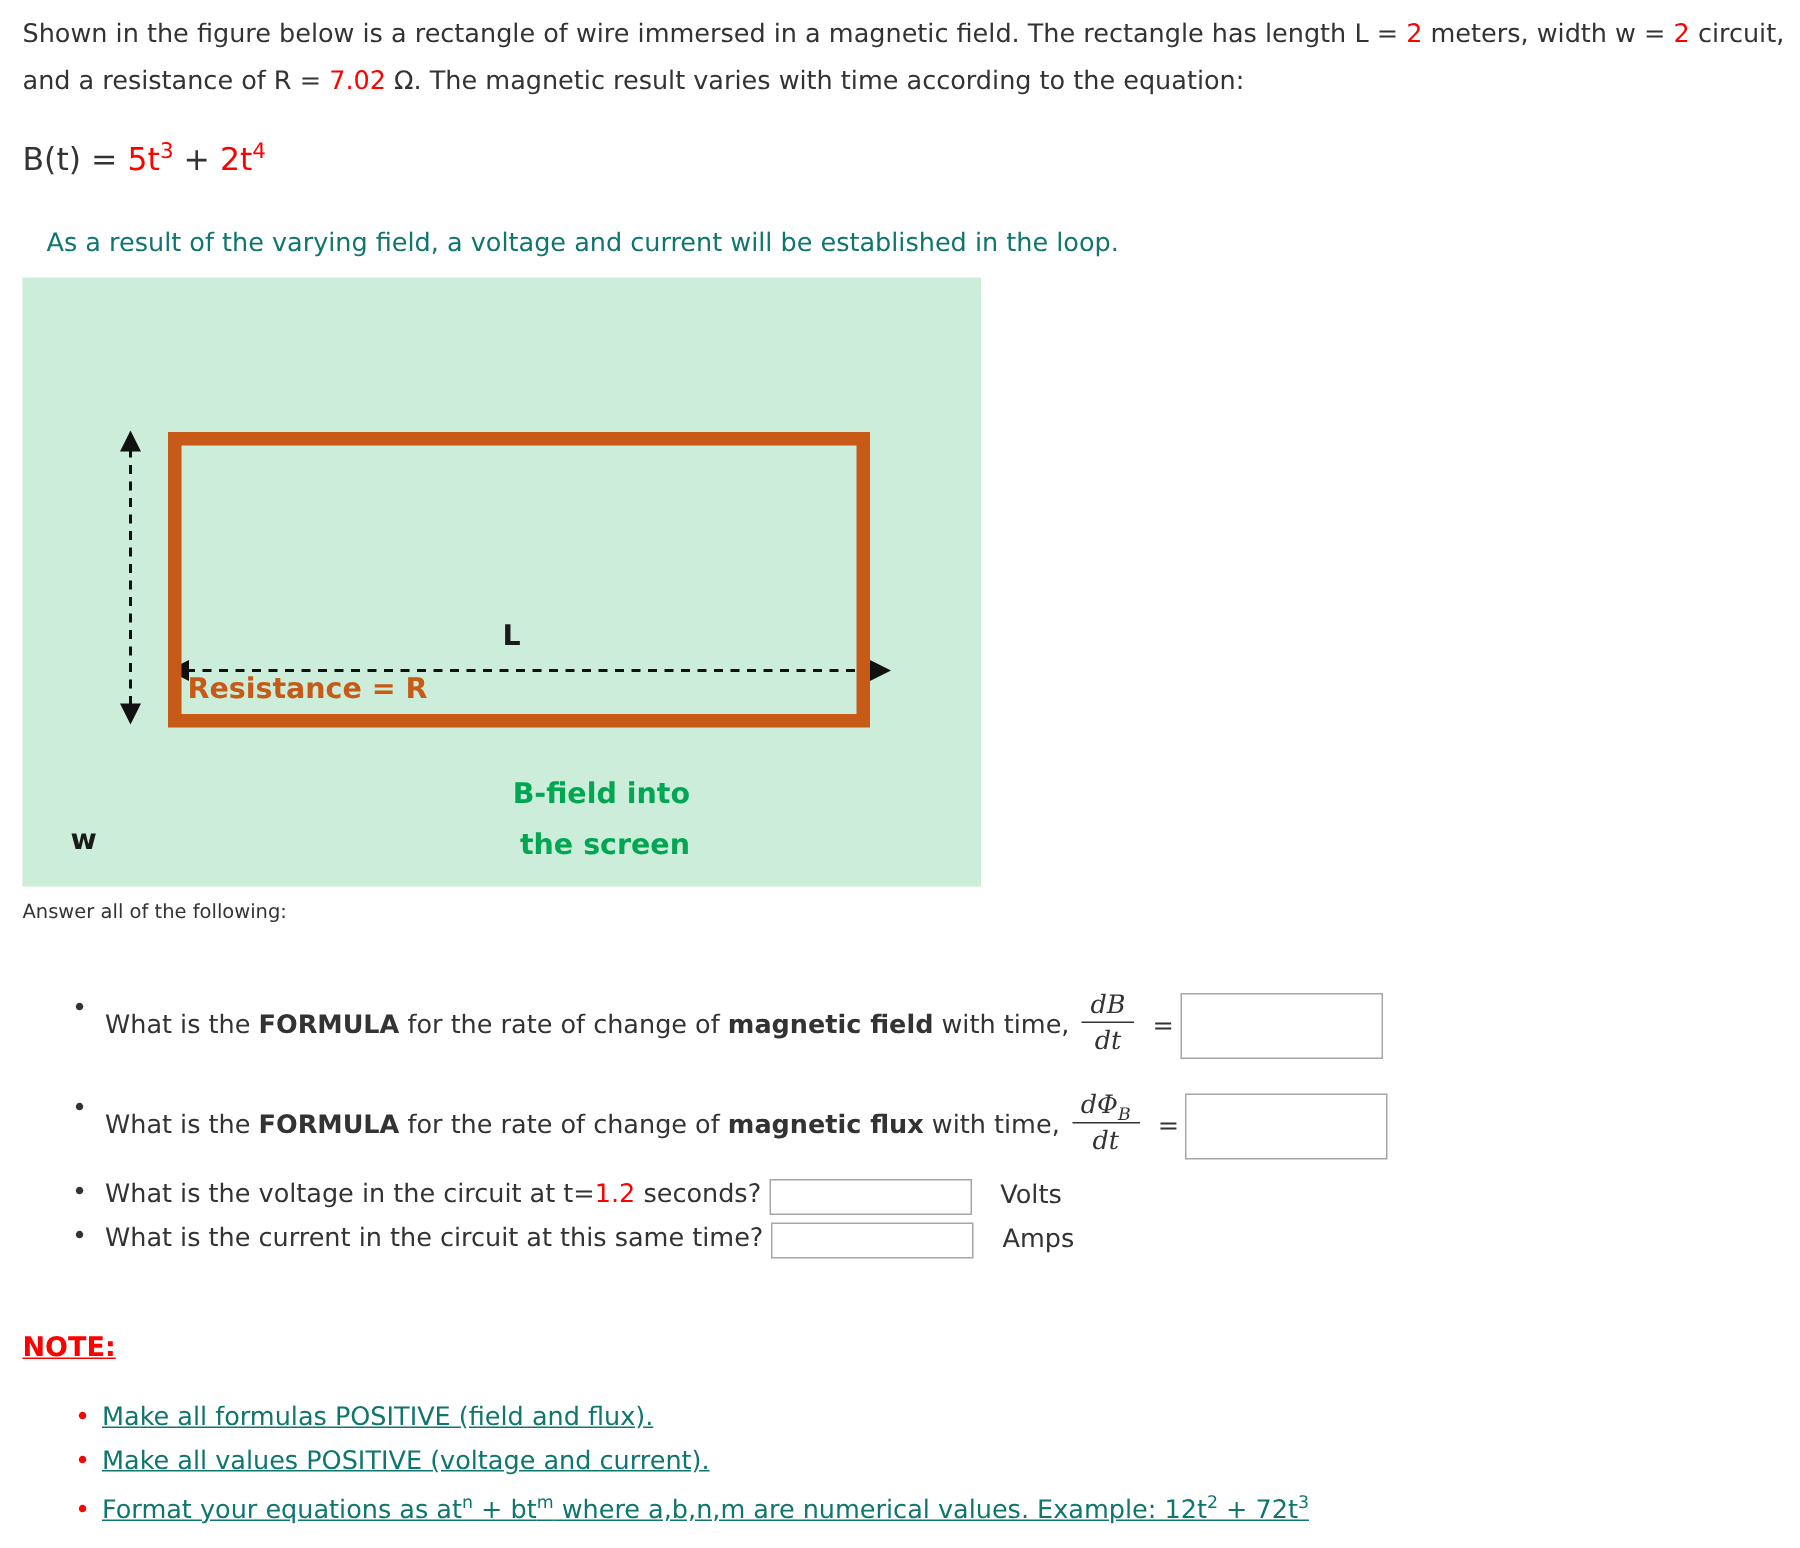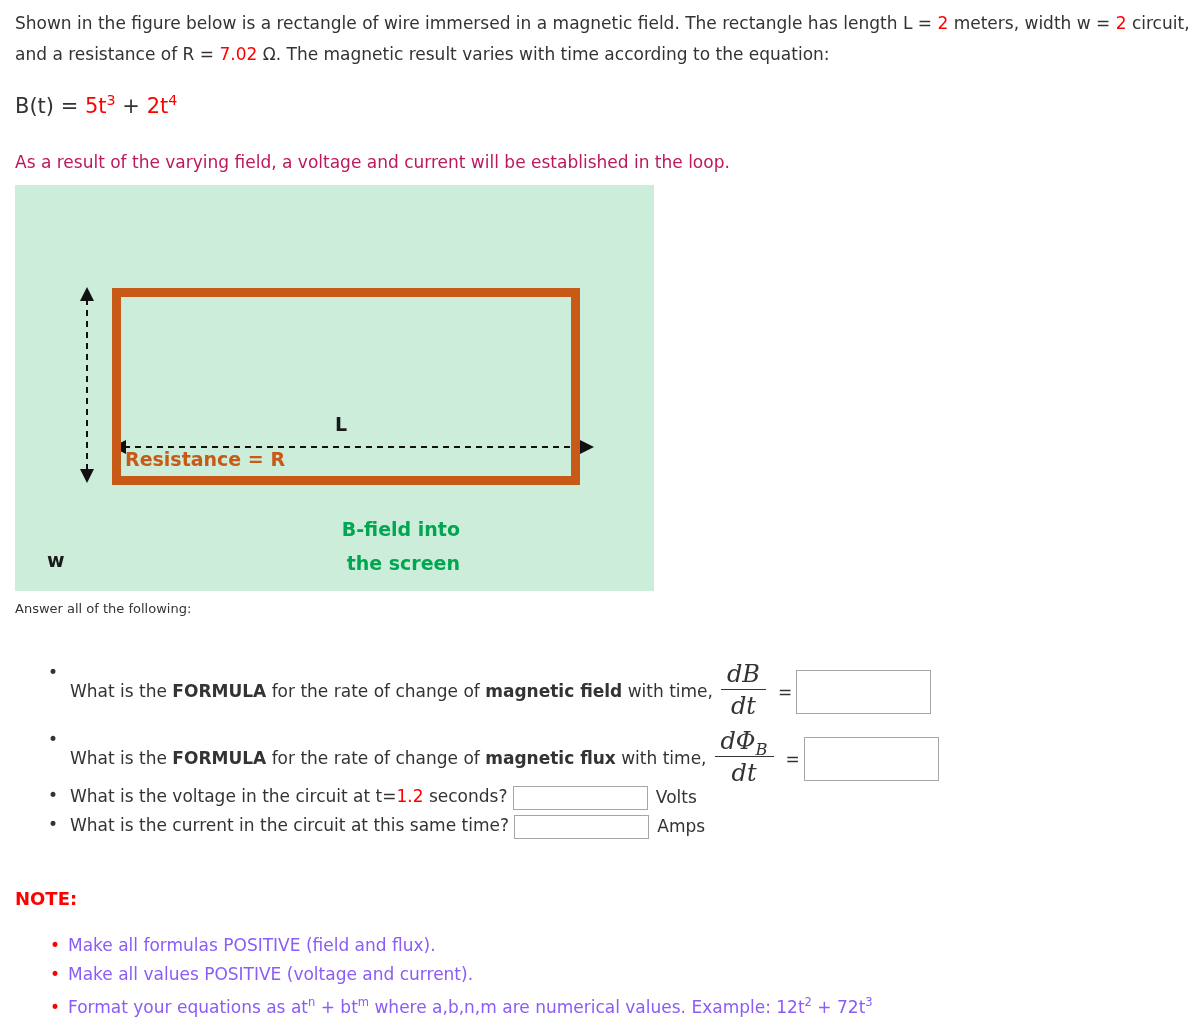--- a/index.html
+++ b/index.html
@@ -32,24 +32,24 @@
   }
   #equation-line {
     position: absolute;
     left: 15px;
     top: 94px;
     font-size: 21px;
     color: #333;
   }
   #result-line {
     position: absolute;
-    left: 15px;
+    left: 31px;
     top: 152px;
     font-size: 17px;
-    color: #be185d;
+    color: #0f766e;
   }
 
   
   #figure {
     position: absolute;
     left: 15px;
     top: 185px;
     width: 639px;
     height: 406px;
     background: #cbedd9;
@@ -128,21 +128,21 @@
   #q-formula-flux  { left: 70px; top: 729px; }
   #q-voltage       { left: 70px; top: 785px; }
   #q-current       { left: 70px; top: 814px; }
 
   .frac {
     display: inline-block;
     vertical-align: middle;
     text-align: center;
     font-family: "DejaVu Serif", "Liberation Serif", serif;
     font-style: italic;
-    font-size: 24px;
+    font-size: 17px;
     margin: 0 8px;
     position: relative;
     top: -2px;
   }
   .frac .num {
     display: block;
     padding: 0 6px 1px 6px;
     border-bottom: 1.5px solid #333;
   }
   .frac .den { display: block; padding: 2px 6px 0 6px; }
@@ -160,38 +160,40 @@
     border: 1.5px solid #a6a6a6;
     background: #ffffff;
     box-sizing: border-box;
   }
   .box-big { width: 135px; height: 44px; }
   .box-small { width: 135px; height: 24px; position: relative; top: 1px; }
   .unit-label {
     display: inline-block;
     vertical-align: middle;
     font-size: 17px;
-    margin-left: 8px;
+    margin-left: 19px;
   }
 
   
   #note-heading {
     position: absolute;
     left: 15px;
     top: 888px;
     color: #ff0000;
     font-weight: bold;
     font-size: 18px;
+    text-decoration: underline;
   }
   .note-bullet {
     position: absolute;
     left: 68px;
-    color: #8b5cf6;
+    color: #0f766e;
     font-size: 17px;
     white-space: nowrap;
+    text-decoration: underline;
   }
   .note-bullet::before {
     content: "\2022";
     position: absolute;
     left: -18px;
     top: 0;
     color: #ff0000;
   }
   #note-0 { top: 935px; }
   #note-1 { top: 964px; }

